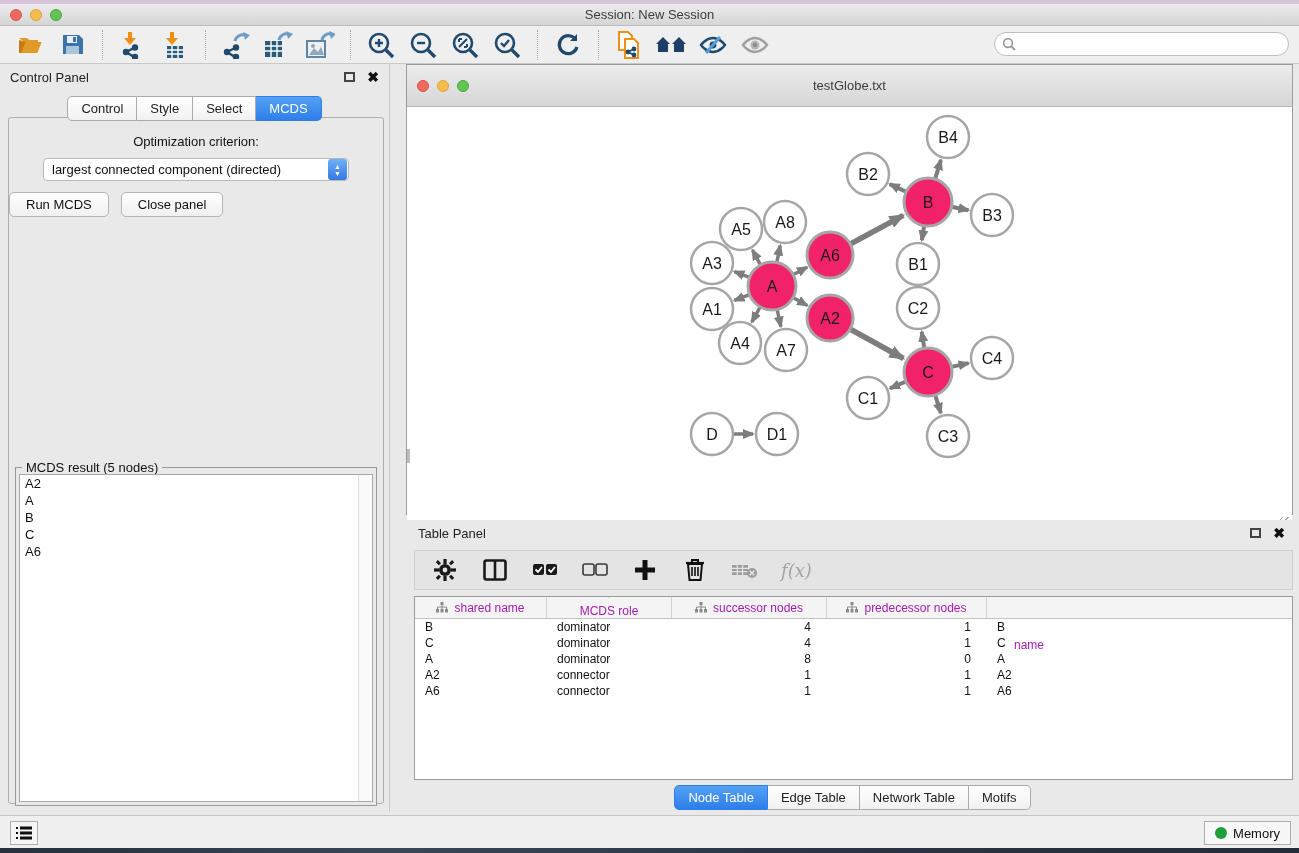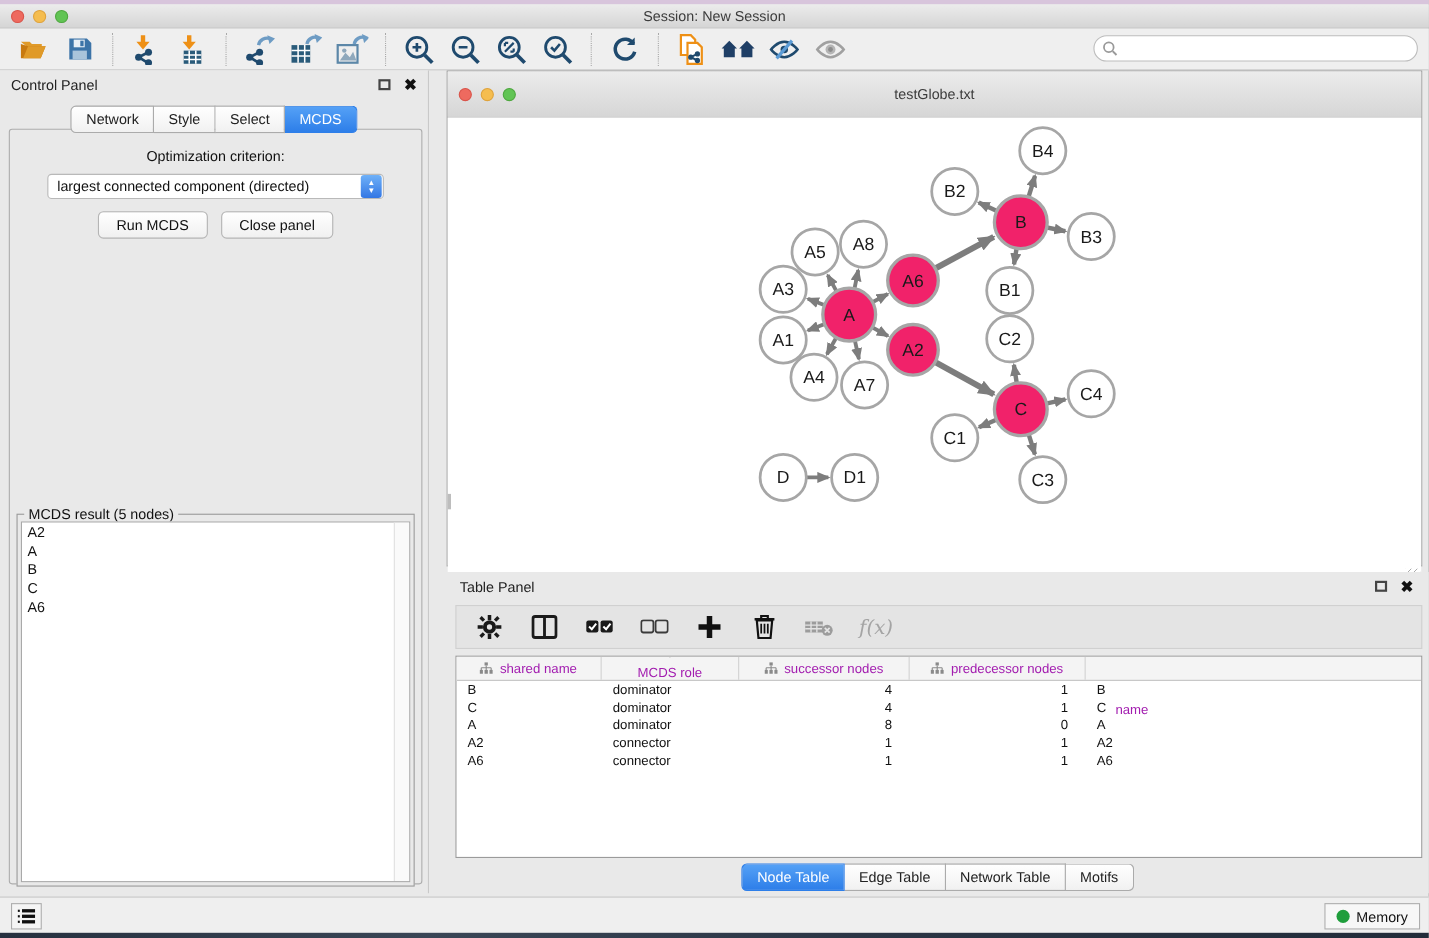--- a/index.html
+++ b/index.html
@@ -44,21 +44,21 @@
   .seg-tab.active { background:linear-gradient(#55A1F6,#2D7EE9); border-color:#2D7EE9; color:#FFF; }
   .cp-content { position:absolute; left:8px; top:53px; width:376px; height:687px;
     border:1px solid #ADADAD; border-radius:3px; background:#E9E9E9; }
   .opt-label { text-align:center; margin-top:16px; font-size:13px; color:#111; }
   .criterion-select { position:absolute; left:34px; top:40px; width:306px; height:23px; background:#FFF;
     border:1px solid #B9B9B9; border-radius:4px; display:flex; align-items:center; cursor:pointer; }
   .criterion-text { flex:1; font-size:13px; color:#111; padding-left:8px; white-space:nowrap; overflow:hidden; }
   .stepper { width:19px; height:21px; margin-right:1px; border-radius:3px;
     background:linear-gradient(#6FB1F8,#3377E4); display:flex; flex-direction:column; align-items:center; justify-content:center; }
   .stepper span { color:#FFF; font-size:7px; line-height:7px; }
-  .btn-row { position:absolute; left:0; top:74px; width:100%; display:flex; justify-content:center; gap:12px; }
+  .btn-row { position:absolute; left:0; top:74px; width:100%; display:flex; gap:12px; }
   .mac-btn { background:linear-gradient(#FFFFFF,#F0F0F0); border:1px solid #B5B5B5; border-radius:5px;
     padding:4px 16px; font-size:13px; color:#111; cursor:pointer; }
   .result-fieldset { position:absolute; left:6px; top:349px; width:362px; height:339px;
     border:1px solid #9A9A9A; background:#E9E9E9; }
   .result-legend { position:absolute; left:6px; top:-8px; background:#E9E9E9; padding:0 4px; font-size:13px; color:#111; }
   .result-list { position:absolute; left:3px; top:6px; right:3px; bottom:3px; background:#FFF; border:1px solid #A9A9A9; overflow:hidden; }
   .result-scroll { position:absolute; right:0; top:0; width:14px; bottom:0; background:#FAFAFA; border-left:1px solid #E0E0E0; }
   .result-item { font-size:13px; color:#111; padding:1px 0 1px 5px; line-height:15px; }
 
   
@@ -263,21 +263,21 @@
     </div>
   </div>
 
   <div class="control-panel">
     <div class="panel-header">
       <div class="panel-title">Control Panel</div>
       <div class="panel-float"></div>
       <div class="panel-close">✖</div>
     </div>
     <div class="cp-tabs">
-      <div class="seg-tab">Network</div>
+      <div class="seg-tab">Control</div>
       <div class="seg-tab">Style</div>
       <div class="seg-tab">Select</div>
       <div class="seg-tab active">MCDS</div>
     </div>
     <div class="cp-content">
       <div class="opt-label">Optimization criterion:</div>
       <div class="criterion-select">
         <div class="criterion-text">largest connected component (directed)</div>
         <div class="stepper">
             <span>▲</span>

